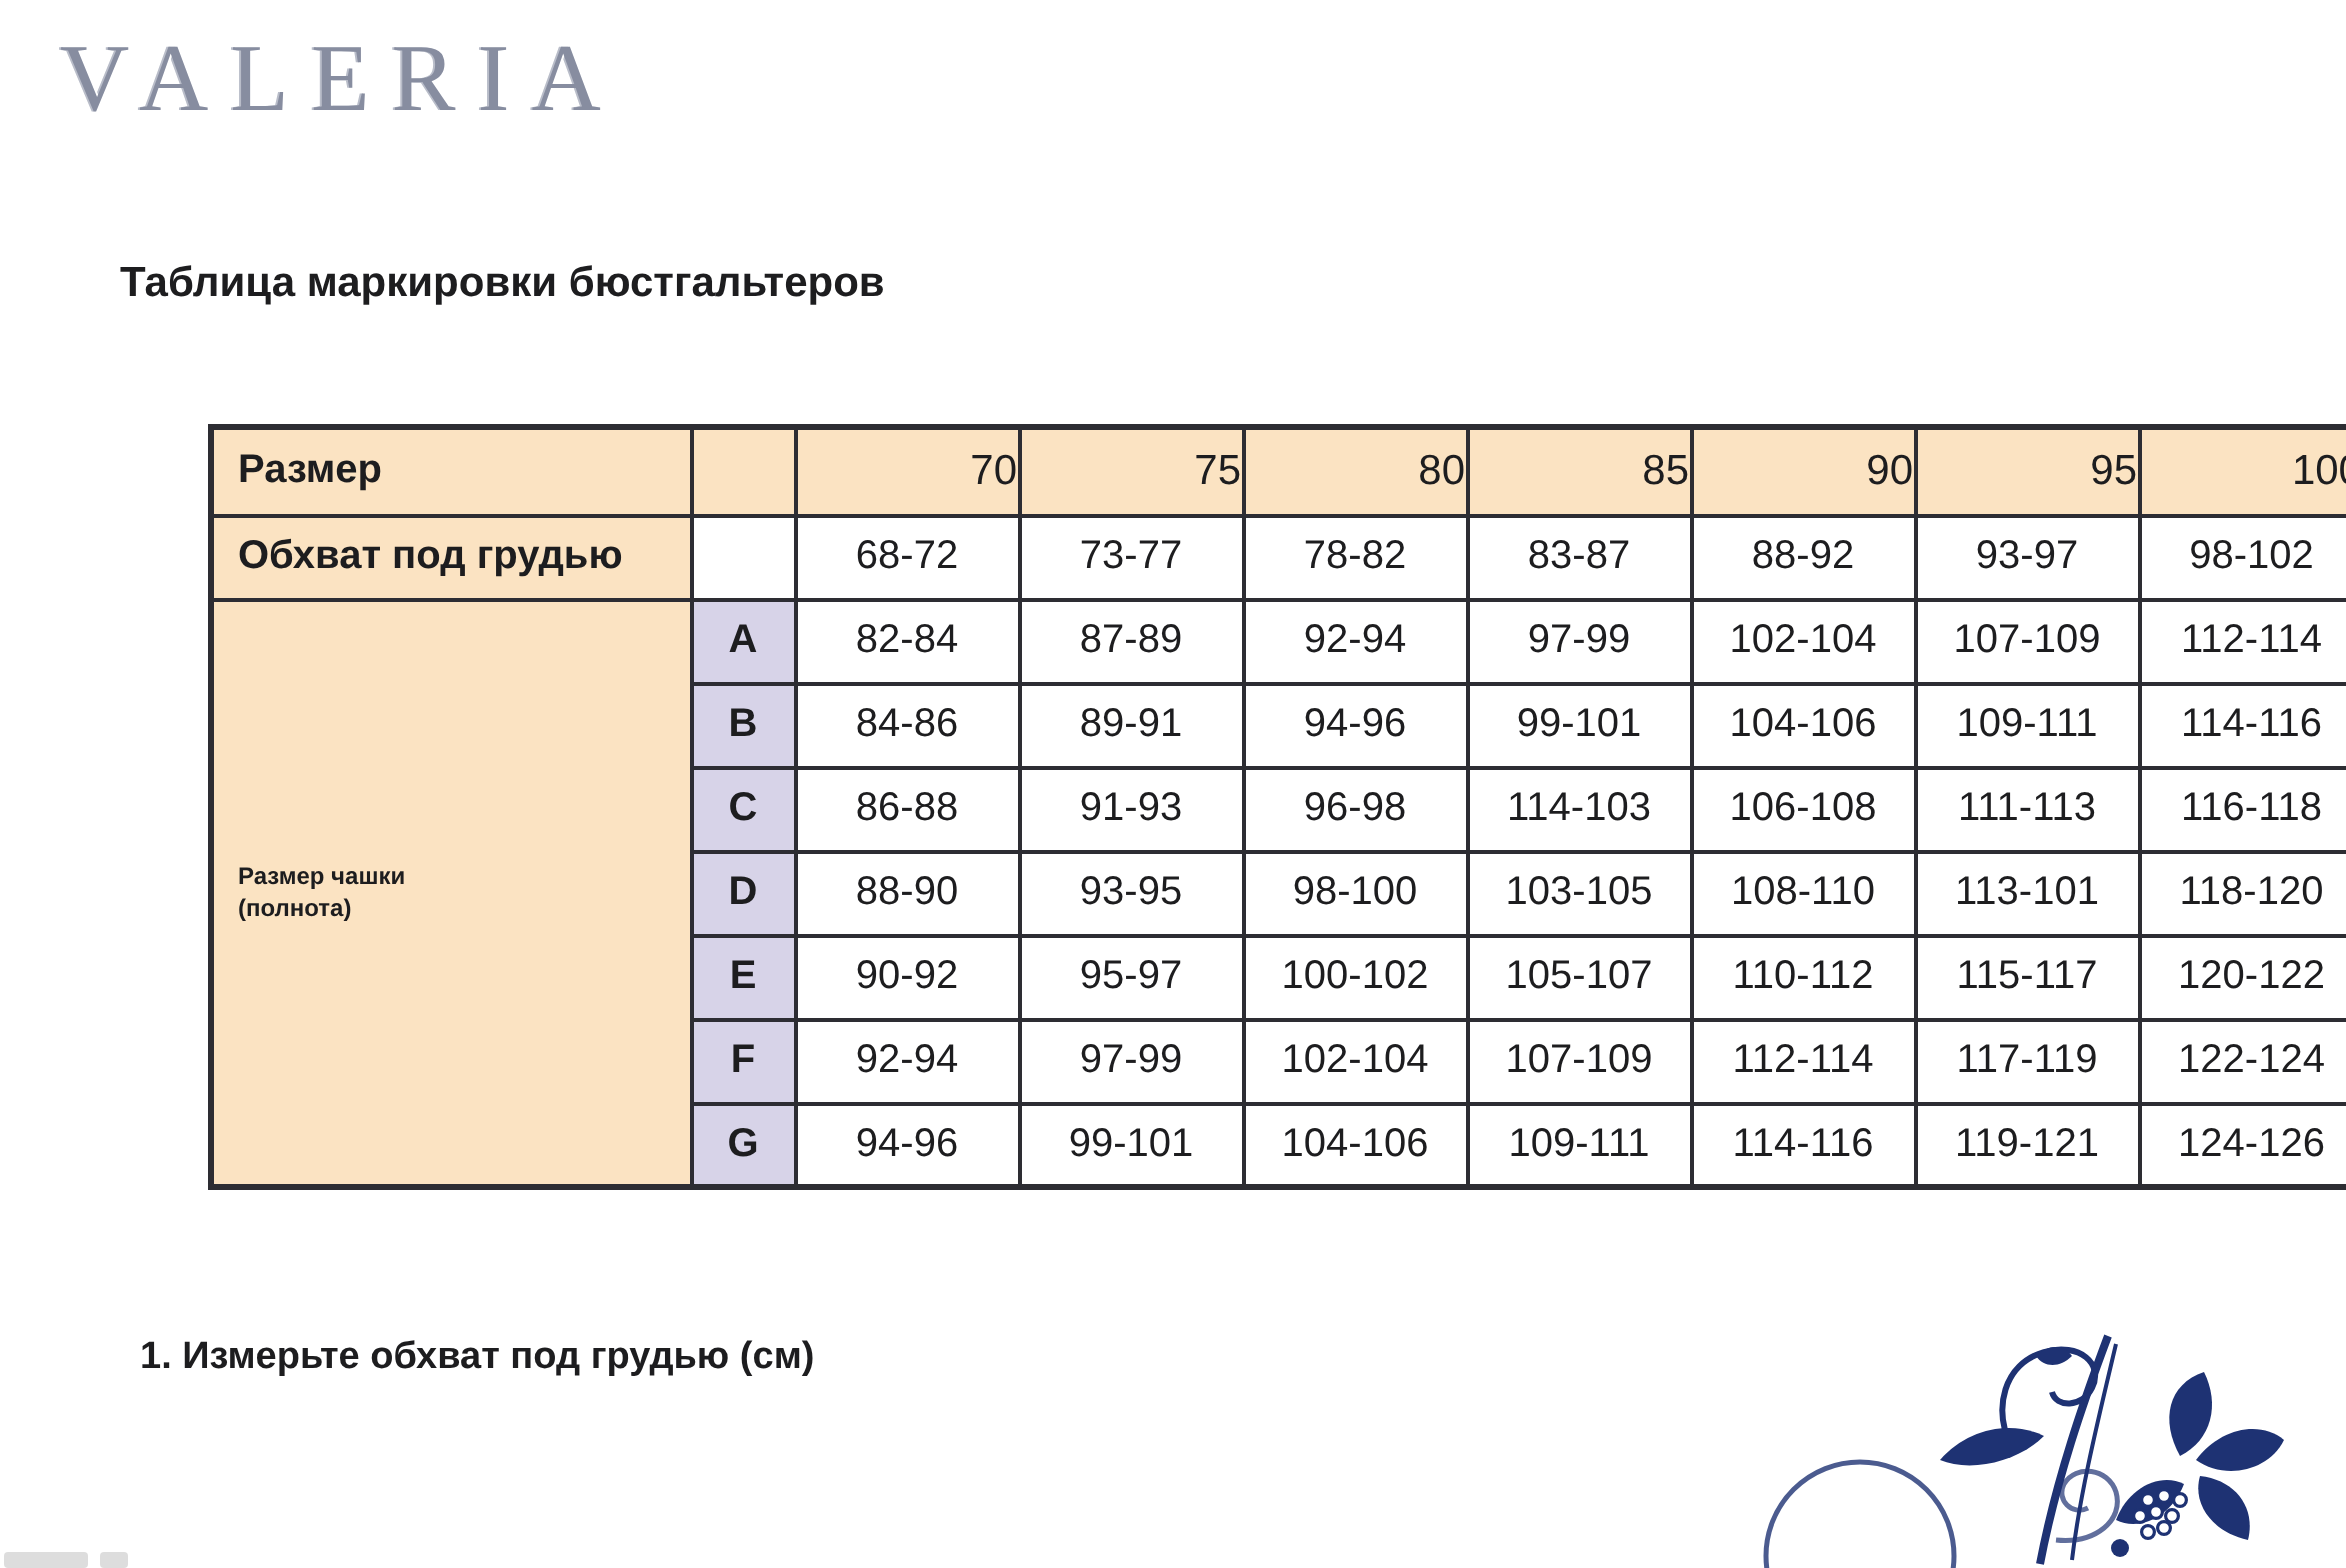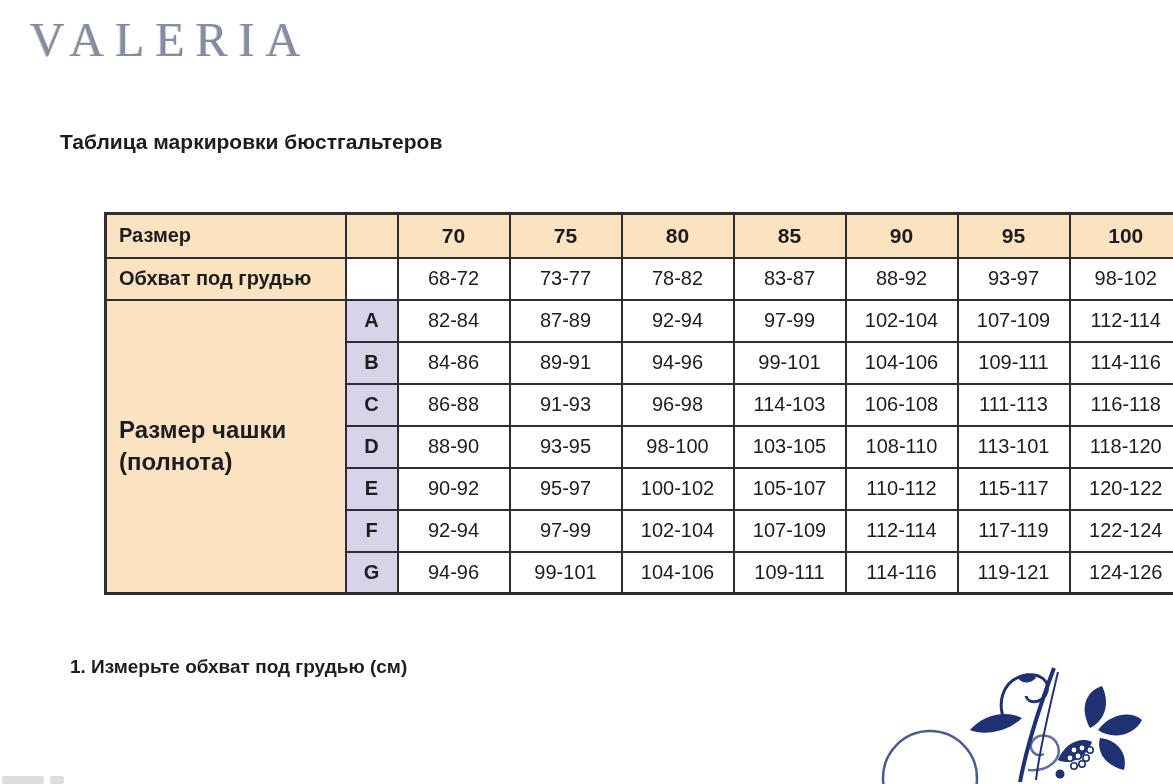--- a/index.html
+++ b/index.html
@@ -53,27 +53,27 @@
   tr.r-head td{height:44px;}
   tr.r-body td{height:42px;}
   td.label{
     text-align:left;
     padding-left:12px;
     font-weight:bold;
     white-space:normal;
   }
   td.peach{background:var(--table-header-bg);}
   td.lav{background:var(--cup-column-bg);font-weight:bold;}
-  td.head-num{font-weight:bold;font-size:21px;}
-  td.cup-label{line-height:1.35;font-size:24px;}
+  td.head-num{font-weight:normal;font-size:21px;text-align:right;}
+  td.cup-label{line-height:1.35;font-size:12px;}
   .instructions{
     position:absolute;left:70px;top:656px;
     font-size:19px;font-weight:bold;
   }
-  .instructions .step{margin-bottom:21px;}
+  .instructions .step{margin-bottom:21px;margin-top:12px;}
   .ornament{
     position:absolute;left:878px;top:666px;
     width:272px;height:118px;
     color:var(--ornament-navy);
   }
   .artifact{
     position:absolute;background:#444;opacity:0.18;border-radius:2px;
   }
   .artifact.a1{left:2px;top:776px;width:42px;height:8px;}
   .artifact.a2{left:50px;top:776px;width:14px;height:8px;}

